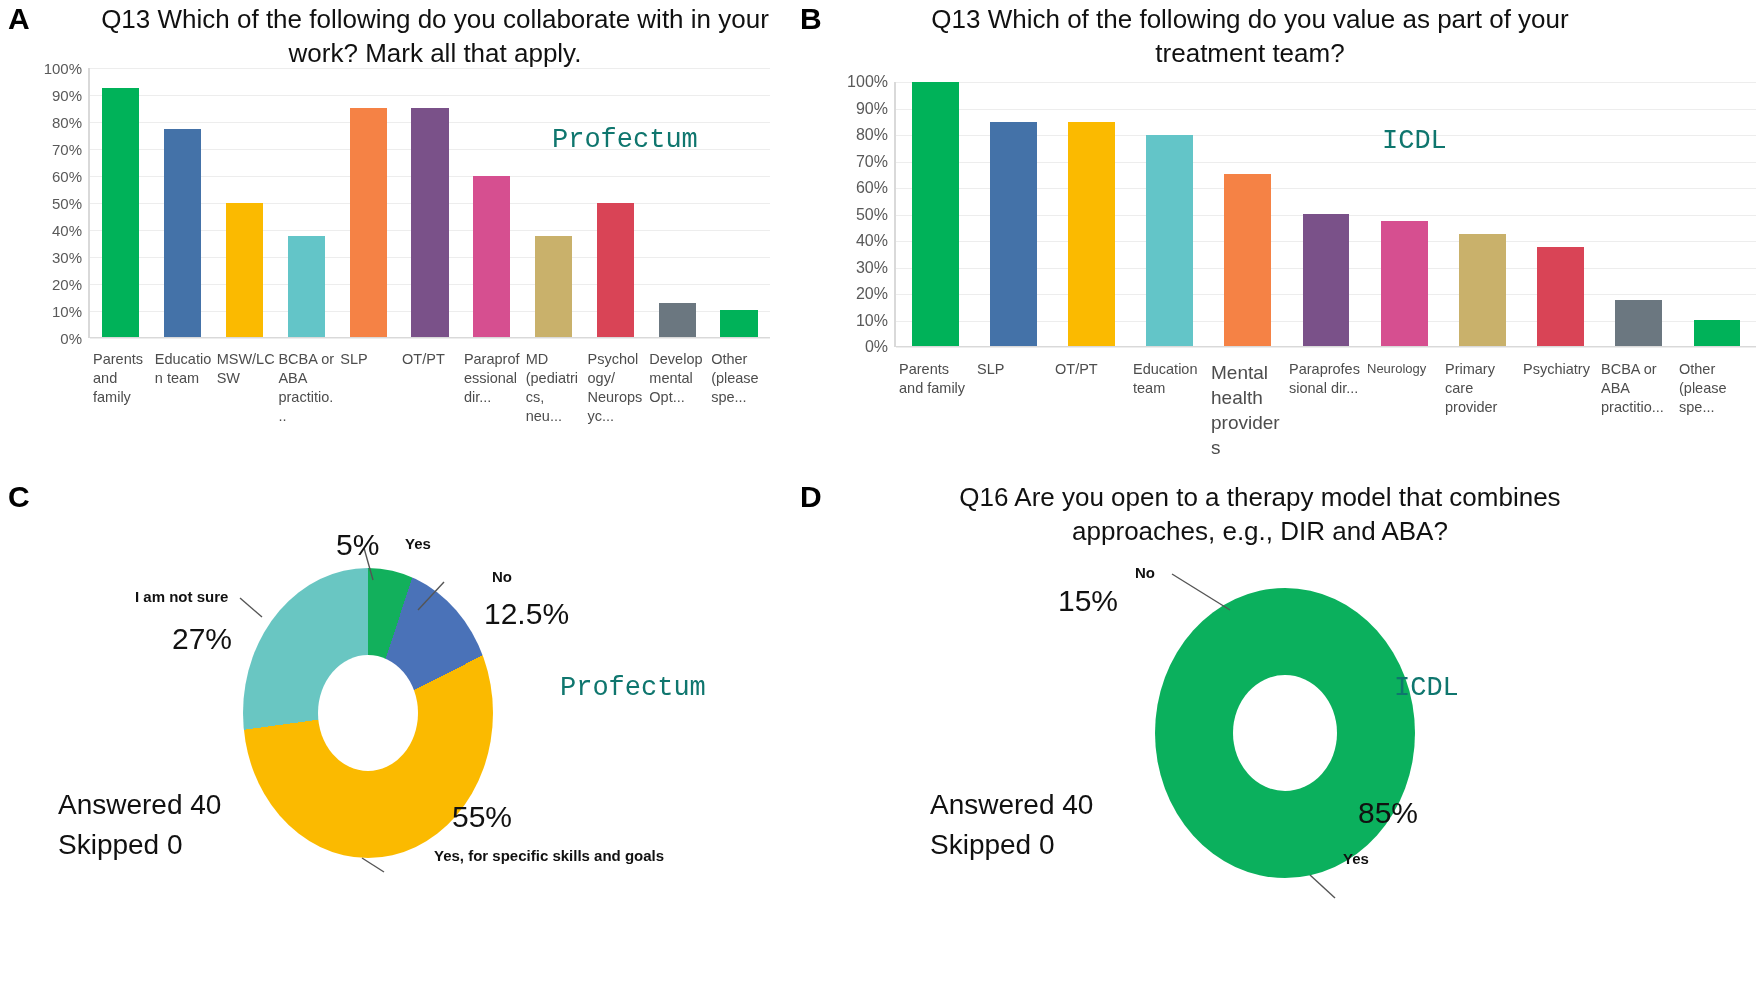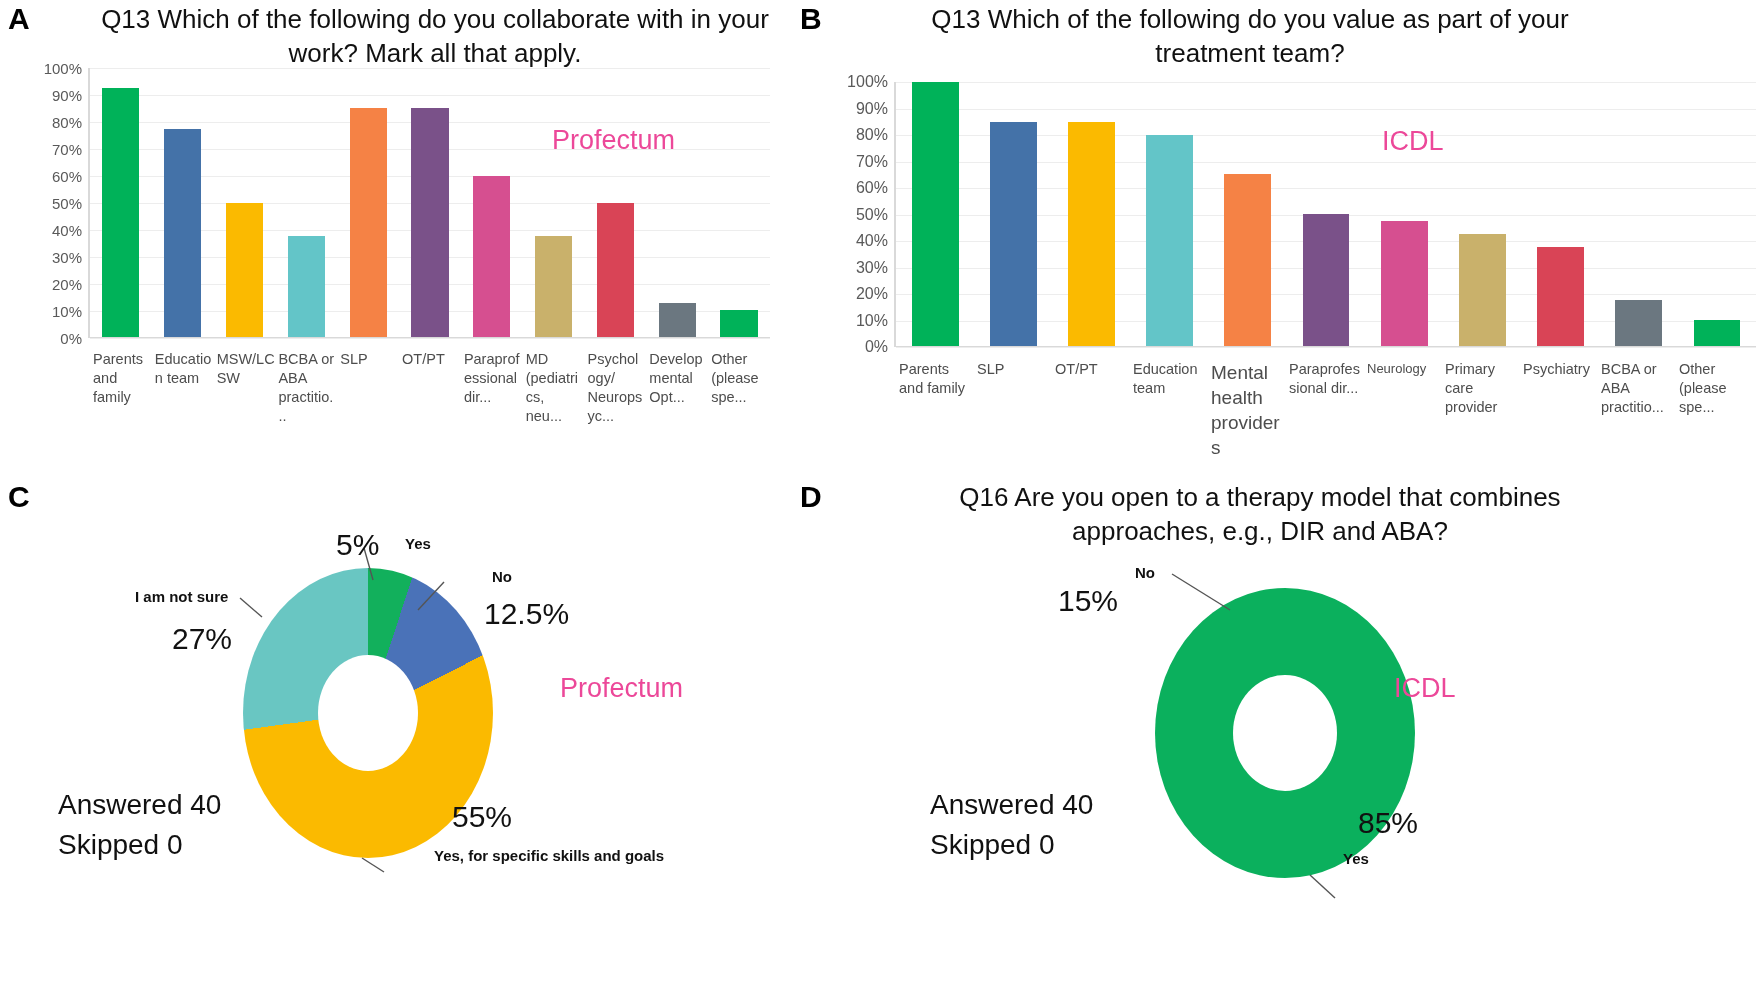--- a/index.html
+++ b/index.html
@@ -2,21 +2,21 @@
 <html><head>
 <meta charset="utf-8">
 <style>
   html,body{margin:0;padding:0;background:#ffffff;}
   body{width:1761px;height:981px;font-family:"Liberation Sans",sans-serif;color:#1a1a1a;overflow:hidden;}
   .page{position:relative;width:1761px;height:981px;}
 
   .panel{position:absolute;}
   .panel-letter{position:absolute;font-weight:bold;font-size:30px;color:#000;font-family:"Liberation Sans",sans-serif;}
   .panel-title{position:absolute;font-size:26px;line-height:1.32;color:#111;font-family:"Liberation Sans",sans-serif;text-align:center;}
-  .brand{position:absolute;font-size:27px;color:#ec4899;}
+  .brand{position:absolute;font-size:27px;color:#0f766e;font-family:Liberation Mono, monospace;}
 
   
   .bar-chart{position:absolute;}
   .plot{position:absolute;box-sizing:border-box;border-left:2px solid #d9d9d9;border-bottom:1px solid #d9d9d9;}
   .gridline{position:absolute;left:0;right:0;height:1px;background:#ededed;}
   .ytick{position:absolute;right:0;transform:translateY(-50%);font-size:15px;color:#595959;text-align:right;white-space:nowrap;}
   .bars{position:absolute;left:0;right:0;bottom:0;top:0;display:flex;align-items:flex-end;}
   .barslot{flex:1 1 0;display:flex;justify-content:center;align-items:flex-end;height:100%;}
   .bar{width:60%;}
   .xlabels{position:absolute;display:flex;}
@@ -246,21 +246,21 @@
       <div class="donut-hole" style="left:443px;top:205px;width:104px;height:116px;"></div>
 
       <svg class="leader" style="left:0;top:0;width:971px;height:511px;" viewBox="0 0 971 511">
         <path d="M440,140 L382,104" stroke="#555" stroke-width="1.4" fill="none"></path>
         <path d="M520,405 L545,428" stroke="#555" stroke-width="1.4" fill="none"></path>
       </svg>
 
       <div class="slice-lab" style="left:345px;top:94px;">No</div>
       <div class="pct" style="left:268px;top:114px;">15%</div>
 
-      <div class="pct" style="left:568px;top:336px;">85%</div>
+      <div class="pct" style="left:568px;top:326px;">85%</div>
       <div class="slice-lab" style="left:553px;top:380px;">Yes</div>
 
       <div class="answered" style="left:140px;top:285px;"><span>Answered 40</span><br><span>Skipped 0</span></div>
       <div class="brand" style="left:604px;top:203px;">ICDL</div>
     </div>
   </div>
 
 </div>
 
 </body></html>

